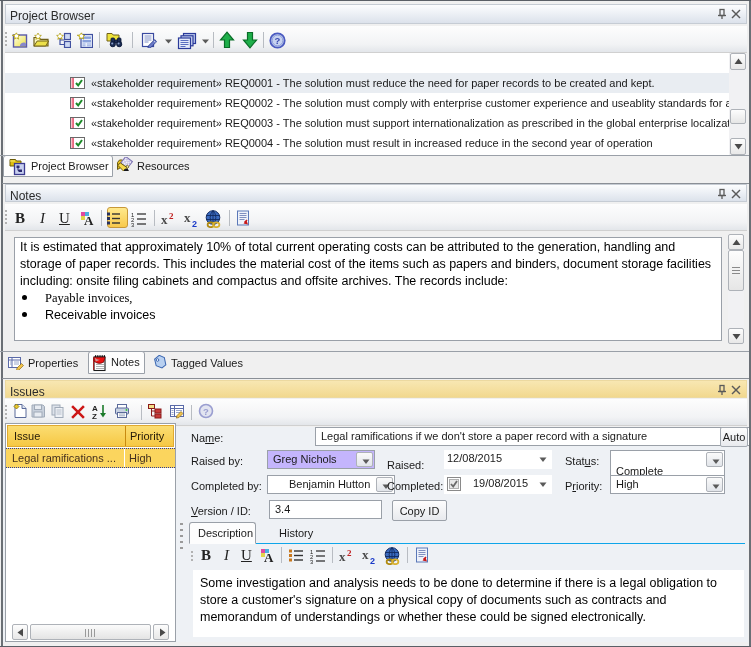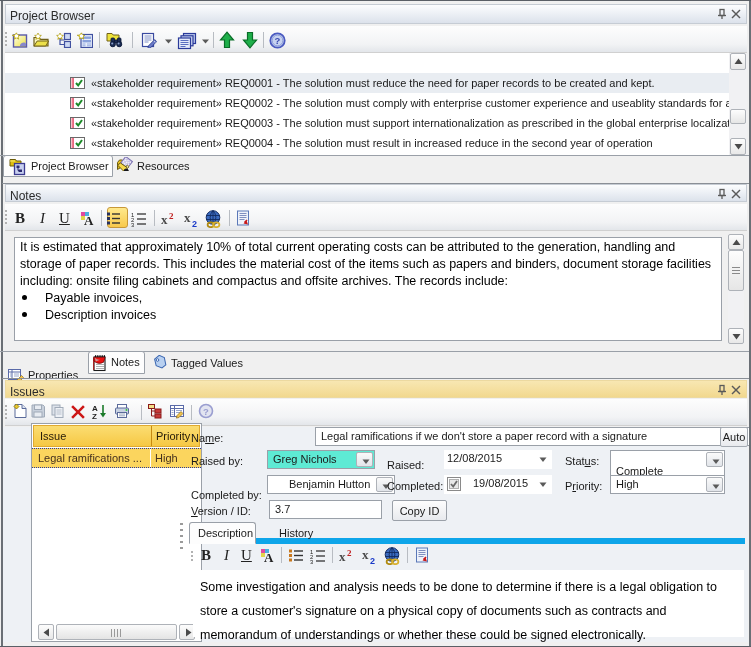--- a/index.html
+++ b/index.html
@@ -296,48 +296,48 @@
         <rect x="2.5" y="1" width="11" height="14" fill="#eef2fa" stroke="#5a78b8"></rect>
         <path d="M4.5 3.5h7M4.5 5.5h7M4.5 7.5h7M4.5 9.5h5" stroke="#8090c0" fill="none"></path>
         <path d="M13 14.5l-4.5-1 3-3z" fill="#c81818"></path>
         <line x1="9.5" y1="12.5" x2="12" y2="10" stroke="#c81818" stroke-width="1.6"></line>
       </svg>
 </div>
 <div id="nt-text" style="position:absolute; left:14px; width:708px; top:236px; height:104px; background:#fff; border:1px solid #9aa0a8; padding:1px 5px; font-size:12.5px; line-height:17px; color:#000;">
 It is estimated that approximately 10% of total current operating costs can be attributed to the generation, handling and<br>
 storage of paper records. This includes the material cost of the items such as papers and binders, document storage facilities<br>
 including: onsite filing cabinets and compactus and offsite archives. The records include:
+<div style="position:relative;font-family:Liberation Serif, serif;">
+<div style="position:absolute; left:2px; top:5px; width:5px; height:5px; border-radius:50%; background:#000;"></div>
+<div style="margin-left:25px;">Payable invoices,</div>
+</div>
 <div style="position:relative;">
 <div style="position:absolute; left:2px; top:5px; width:5px; height:5px; border-radius:50%; background:#000;"></div>
-<div style="margin-left:25px;">Payable invoices,</div>
-</div>
-<div style="position:relative;">
-<div style="position:absolute; left:2px; top:5px; width:5px; height:5px; border-radius:50%; background:#000;"></div>
-<div style="margin-left:25px;">Description invoices</div>
+<div style="margin-left:25px;">Receivable invoices</div>
 </div>
 </div>
 
 <div style="position:absolute; left:728px; top:233px; width:16px; height:110px; background:#f1f1f3;">
   <div style="position:absolute; top:0; left:0; width:16px; height:16px; background:linear-gradient(#fdfdfd,#e8e8e8); border:1px solid #aeb2b8; border-radius:2px;">
     <svg style="position:absolute;left:3px;top:4px;" width="9" height="7" viewBox="0 0 9 7">
           <path d="M4.5 0.5L8.5 6h-8z" fill="#4a4a4a"></path>
         </svg>
   </div>
   <div style="position:absolute; top:16px; left:0; width:16px; height:41px; background:linear-gradient(#fdfdfd,#e6e6e6); border:1px solid #aeb2b8; border-radius:2px;">
     <div style="position:absolute; left:3px; top:16px; width:8px; height:9px; background:repeating-linear-gradient(#8a8a8a 0 1px, transparent 1px 3px);"></div>
   </div>
   <div style="position:absolute; bottom:0; left:0; width:16px; height:16px; background:linear-gradient(#fdfdfd,#e8e8e8); border:1px solid #aeb2b8; border-radius:2px;">
     <svg style="position:absolute;left:3px;top:4px;" width="9" height="7" viewBox="0 0 9 7">
           <path d="M4.5 6.5L0.5 1h8z" fill="#4a4a4a"></path>
         </svg>
   </div>
 </div>
 <div id="nt-tabs" style="position:absolute; left:0px; right:0px; top:350px; height:27px;">
   <div style="position:absolute; left:0; right:0; top:0; height:1px; background:#9aa0a8;"></div>
-  <div style="position:absolute; left:8px; top:4px; width:80px; height:20px;margin-top:12px;">
+  <div style="position:absolute; left:8px; top:4px; width:80px; height:20px;">
     <svg style="position:absolute;left:0;top:0px;" width="16" height="15" viewBox="0 0 16 15">
           <rect x="0.5" y="2.5" width="12" height="10" fill="#fff" stroke="#5a6aa8"></rect>
           <path d="M0.5 5h12M4 2.5V12" stroke="#5a6aa8"></path>
           <path d="M2 7h2M2 9h2M6 7h5M6 9h5" stroke="#9aa8cc"></path>
           <path d="M9 13l4.5-4.5 2 2L11 15l-2.6.6z" fill="#f2c24a" stroke="#8a6d1d" stroke-width="0.7"></path>
         </svg>
     <span style="position:absolute;left:20px;top:2px;">Properties</span>
   </div>
   <div class="tab" style="left:88px; top:0px; width:57px; height:23px; z-index:2;">
     <svg style="position:absolute;left:3px;top:2px;" width="15" height="18" viewBox="0 0 15 18">
@@ -434,21 +434,21 @@
       </svg>
   <div class="tsep" style="left:186px; height:15px;"></div>
 
   <svg class="tbtn" style="left:193px;top:4px;" viewBox="0 0 16 16">
         <circle cx="8" cy="8" r="6.5" fill="#e2e4f0" stroke="#9a9ed0" stroke-width="1.6"></circle>
         <text x="8" y="11.5" text-anchor="middle" font-family="Liberation Sans" font-size="9.5" font-weight="bold" fill="#9a9ed0">?</text>
       </svg>
 </div>
 <div id="is-body" style="position:absolute; left:3px; right:3px; top:426px; bottom:4px; background:#eef1f5;">
 
-  <div style="position:absolute; left:2px; top:-4px; width:171px; bottom:0; background:#fff; border:1px solid #9aa0a8;margin-left:26px;">
+  <div style="position:absolute; left:2px; top:-4px; width:171px; bottom:0; background:#fff; border:1px solid #9aa0a8;">
     <div style="position:absolute; left:1px; top:1px; right:1px; height:22px; background:linear-gradient(#fbdd72,#f6c844); border:1px solid #e0aa30;">
       <span style="position:absolute; left:6px; top:4px; color:#241a08;">Issue</span>
       <span style="position:absolute; left:122px; top:4px; color:#241a08;">Priority</span>
       <div style="position:absolute; left:117px; top:0; bottom:0; width:1px; background:#c88a10;"></div>
     </div>
     <div style="position:absolute; left:0px; top:24px; right:0px; height:20px; background:#fbd55e; border-top:1px dotted #2a3a9a; border-bottom:1px dotted #2a3a9a;">
       <span style="position:absolute; left:6px; top:3px; color:#44301e;" class="ws">Legal ramifications ...</span>
       <span style="position:absolute; left:123px; top:3px; color:#44301e;">High</span>
       <div style="position:absolute; left:118px; top:0; bottom:0; width:1px; background:#fff;"></div>
     </div>
@@ -472,21 +472,21 @@
 
   <div style="position:absolute; left:177px; top:96px; width:3px; height:26px; background:repeating-linear-gradient(#9a9a9a 0 2px, transparent 2px 6px);"></div>
 
   <div id="is-form" style="position:absolute; left:183px; top:0; right:0; bottom:0;">
 
     <span style="position:absolute; left:5px; top:5px;">Na<u>m</u>e:</span>
     <div style="position:absolute; left:82px; top:0px; width:448px; height:19px; background:#fff; border:1px solid #9aa0a8; padding:2px 5px;margin-left:47px;">Legal ramifications if we don't store a paper record with a signature</div>
     <div style="position:absolute; left:534px; top:0px; width:28px; height:20px; background:linear-gradient(#fdfdfd,#e8eaee); border:1px solid #a4aab2; border-radius:2px; text-align:center; padding-top:3px;">Auto</div>
 
     <span style="position:absolute; left:5px; top:28px;">Raised by:</span>
-    <div style="position:absolute; left:81px; top:23px; width:108px; height:19px; background:#5eead4; border:1px solid #9aa0a8; padding:2px 5px;">Greg Nichols
+    <div style="position:absolute; left:81px; top:23px; width:108px; height:19px; background:#c4b5fd; border:1px solid #9aa0a8; padding:2px 5px;">Greg Nichols
       <div style="position:absolute; right:1px; top:1px; width:17px; height:15px; background:linear-gradient(#fafafa,#e2e5ea); border:1px solid #aeb2b8; border-radius:2px;">
             <svg style="position:absolute;left:5px;top:6px;" width="8" height="6" viewBox="0 0 8 6">
               <path d="M0.5 0.5h7L4 5z" fill="#5a5a5a"></path>
             </svg>
           </div>
     </div>
     <span style="position:absolute; left:201px; top:32px;">Raised:</span>
     <div style="position:absolute; left:258px; top:23px; width:108px; height:19px; background:#fff; padding:2px 3px;">12/08/2015
       <svg style="position:absolute;right:5px;top:7px;" width="8" height="6" viewBox="0 0 8 6">
             <path d="M0.5 0.5h7L4 5z" fill="#5a5a5a"></path>
@@ -494,21 +494,21 @@
     </div>
     <span style="position:absolute; left:379px; top:28px;">Stat<u>u</u>s:</span>
     <div style="position:absolute; left:424px; top:23px; width:115px; height:19px; background:#fff; border:1px solid #9aa0a8; padding:14px 5px;">Complete
       <div style="position:absolute; right:1px; top:1px; width:17px; height:15px; background:linear-gradient(#fafafa,#e2e5ea); border:1px solid #aeb2b8; border-radius:2px;">
             <svg style="position:absolute;left:5px;top:6px;" width="8" height="6" viewBox="0 0 8 6">
               <path d="M0.5 0.5h7L4 5z" fill="#5a5a5a"></path>
             </svg>
           </div>
     </div>
 
-    <span style="position:absolute; left:5px; top:62px;text-align:right;">Completed by:</span>
+    <span style="position:absolute; left:5px; top:53px;text-align:right;">Completed by:</span>
     <div style="position:absolute; left:81px; top:48px; width:128px; height:19px; background:#fff; border:1px solid #9aa0a8; padding:2px 21px;">Benjamin Hutton
       <div style="position:absolute; right:1px; top:1px; width:17px; height:15px; background:linear-gradient(#fafafa,#e2e5ea); border:1px solid #aeb2b8; border-radius:2px;">
             <svg style="position:absolute;left:5px;top:6px;" width="8" height="6" viewBox="0 0 8 6">
               <path d="M0.5 0.5h7L4 5z" fill="#5a5a5a"></path>
             </svg>
           </div>
     </div>
     <span style="position:absolute; left:201px; top:53px;">Completed:</span>
     <div style="position:absolute; left:258px; top:48px; width:108px; height:19px; background:#fff; padding:2px 3px;">
       <svg style="position:absolute;left:3px;top:2px;" width="14" height="14" viewBox="0 0 14 14">
@@ -524,24 +524,24 @@
     <span style="position:absolute; left:379px; top:53px;">P<u>r</u>iority:</span>
     <div style="position:absolute; left:424px; top:48px; width:115px; height:19px; background:#fff; border:1px solid #9aa0a8; padding:2px 5px;">High
       <div style="position:absolute; right:1px; top:1px; width:17px; height:15px; background:linear-gradient(#fafafa,#e2e5ea); border:1px solid #aeb2b8; border-radius:2px;">
             <svg style="position:absolute;left:5px;top:6px;" width="8" height="6" viewBox="0 0 8 6">
               <path d="M0.5 0.5h7L4 5z" fill="#5a5a5a"></path>
             </svg>
           </div>
     </div>
 
     <span style="position:absolute; left:5px; top:78px;"><u>V</u>ersion / ID:</span>
-    <div style="position:absolute; left:83px; top:73px; width:113px; height:19px; background:#fff; border:1px solid #9aa0a8; padding:2px 5px;">3.7</div>
+    <div style="position:absolute; left:83px; top:73px; width:113px; height:19px; background:#fff; border:1px solid #9aa0a8; padding:2px 5px;">3.4</div>
     <div style="position:absolute; left:206px; top:73px; width:55px; height:21px; background:linear-gradient(#fdfdfd,#e8eaee); border:1px solid #9aa0a8; border-radius:2px; text-align:center; padding-top:4px;">Copy ID</div>
 
-    <div style="position:absolute; left:3px; top:95px; right:3px; height:22px; border-bottom:6px solid #0ea5e9;">
+    <div style="position:absolute; left:3px; top:95px; right:3px; height:22px; border-bottom:1px solid #0ea5e9;">
       <div style="position:absolute; left:0px; top:0; width:67px; height:22px; background:#fdfdfd; border:1px solid #9aa0a8; border-bottom:1px solid #fdfdfd; border-radius:3px 3px 0 0; padding:4px 0 0 8px;">Description</div>
       <span style="position:absolute; left:90px; top:5px;">History</span>
     </div>
 
     <div style="position:absolute; left:5px; top:118px; right:4px; height:24px; font-family:'Liberation Serif',serif;">
       <div class="grip" style="left:0px;"></div>
       <b style="position:absolute;left:10px;top:2px;font-size:15px;color:#222;">B</b>
       <i style="position:absolute;left:33px;top:2px;font-size:15px;color:#222;">I</i>
       <u style="position:absolute;left:50px;top:2px;font-size:15px;color:#222;">U</u>
       <svg class="tbtn" style="left:69px;top:3px;" viewBox="0 0 16 16">
@@ -590,21 +590,21 @@
           </svg>
       <div class="tsep" style="left:216px; top:2px;"></div>
       <svg class="tbtn" style="left:223px;top:2px;" viewBox="0 0 16 16">
             <rect x="2.5" y="1" width="11" height="14" fill="#eef2fa" stroke="#5a78b8"></rect>
             <path d="M4.5 3.5h7M4.5 5.5h7M4.5 7.5h7M4.5 9.5h5" stroke="#8090c0" fill="none"></path>
             <path d="M13 14.5l-4.5-1 3-3z" fill="#c81818"></path>
             <line x1="9.5" y1="12.5" x2="12" y2="10" stroke="#c81818" stroke-width="1.6"></line>
           </svg>
     </div>
 
-    <div style="position:absolute; left:7px; top:143px; right:4px; bottom:5px; background:#fff; padding:5px 7px; font-size:12.5px; line-height:24px; color:#000;">
+    <div style="position:absolute; left:7px; top:143px; right:4px; bottom:5px; background:#fff; padding:5px 7px; font-size:12.5px; line-height:17px; color:#000;">
 Some investigation and analysis needs to be done to determine if there is a legal obligation to<br>
 store a customer's signature on a physical copy of documents such as contracts and<br>
 memorandum of understandings or whether these could be signed electronically.
     </div>
   </div>
 </div>
 
 </div>
 
 </body></html>

